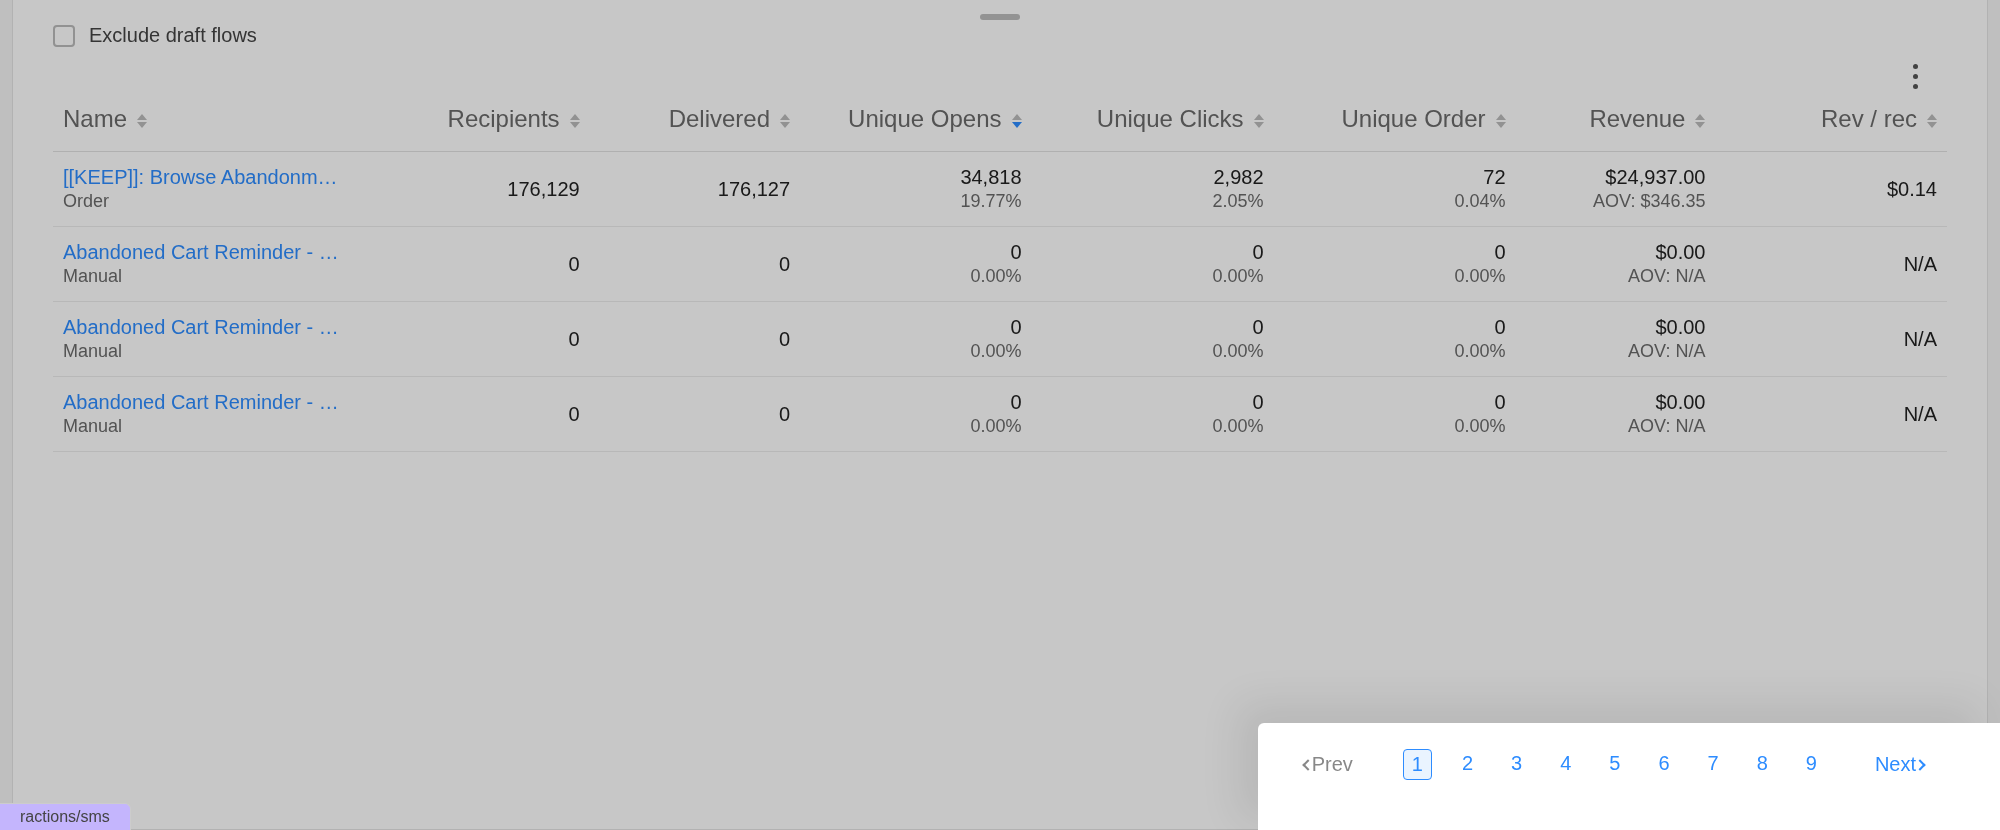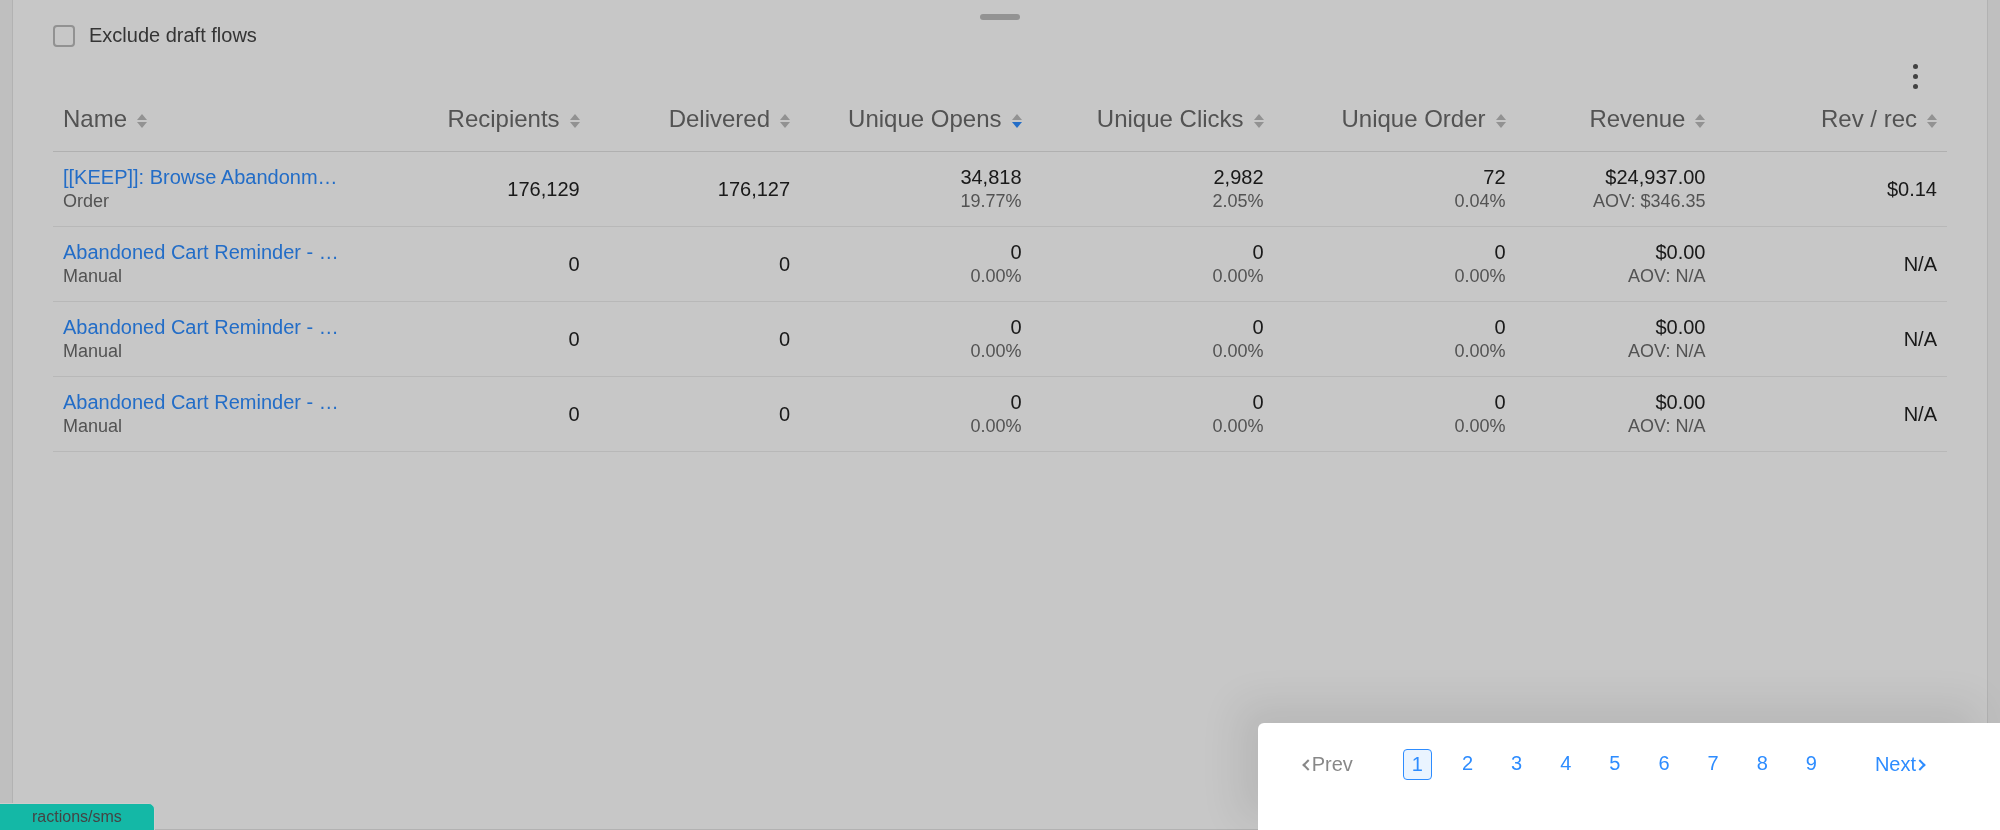--- a/index.html
+++ b/index.html
@@ -174,26 +174,26 @@
     display: inline-block;
     width: 8px; height: 8px;
     border-top: 2px solid currentColor;
     border-right: 2px solid currentColor;
   }
   .chev.left { transform: rotate(-135deg); }
   .chev.right { transform: rotate(45deg); }
   .status-url {
     position: absolute;
     left: 0; bottom: 0;
-    background: #14b8a6;
+    background: #c4b5fd;
     border: 1px solid #ccc;
     border-bottom: none;
     border-left: none;
     border-radius: 0 6px 0 0;
-    padding: 4px 32px;
+    padding: 4px 20px;
     font-size: 16px;
     color: #444;
     z-index: 30;
   }
 </style>
 </head>
 <body>
 
 <div class="panel">
   <div class="drag-handle"></div>

